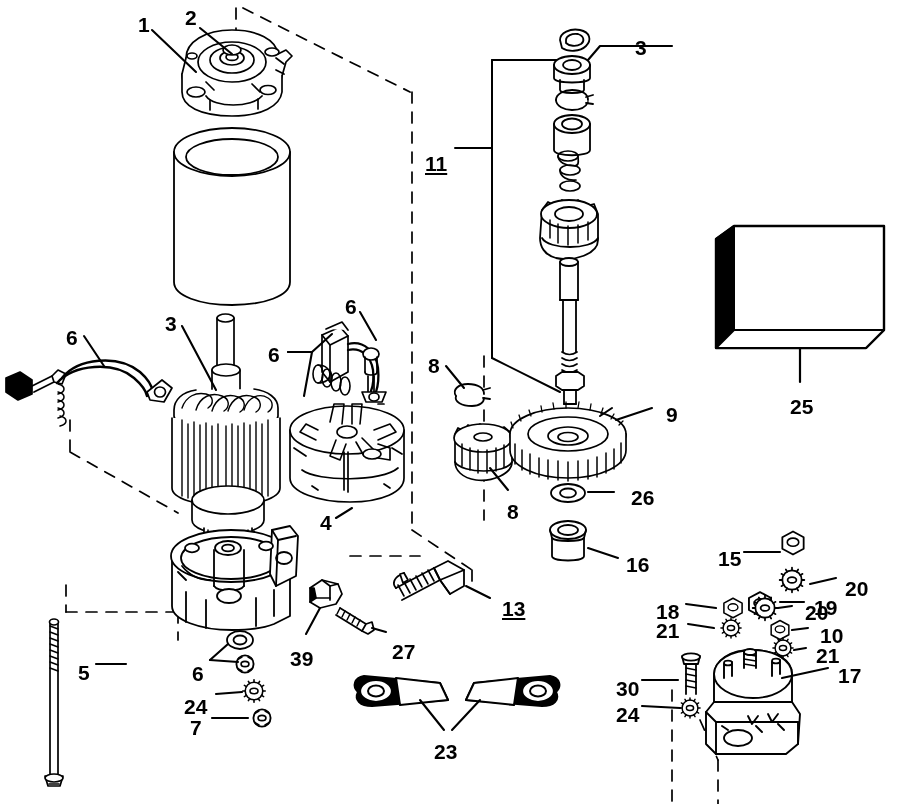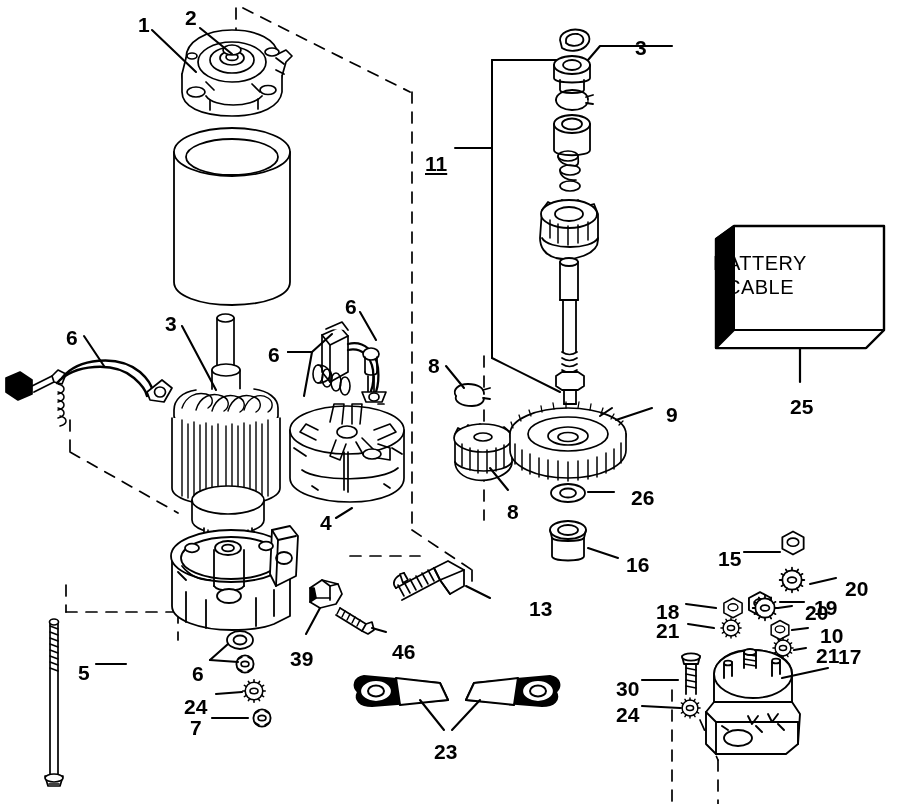--- a/index.html
+++ b/index.html
@@ -575,21 +575,20 @@
         <path d="M 642,706 L 680,708"></path>
         <path d="M 212,718 L 248,718"></path>
         <path d="M 444,730 L 420,700"></path>
         <path d="M 452,730 L 480,700"></path>
       </g>
 
     </g>
   </svg>
 
   <div class="callout-layer">
-    <div class="boxlabel" style="left:700px;top:252px;width:120px;"><span>BATTERY</span><br><span>CABLE</span></div>
 
     <div class="callout" style="left:138px;top:14px;">1</div>
     <div class="callout" style="left:185px;top:7px;">2</div>
     <div class="callout" style="left:635px;top:37px;">3</div>
     <div class="callout" style="left:425px;top:153px;text-decoration:underline;">11</div>
     <div class="callout" style="left:345px;top:296px;">6</div>
     <div class="callout" style="left:165px;top:313px;">3</div>
     <div class="callout" style="left:268px;top:344px;">6</div>
     <div class="callout" style="left:66px;top:327px;">6</div>
     <div class="callout" style="left:428px;top:355px;">8</div>
@@ -600,24 +599,24 @@
     <div class="callout" style="left:626px;top:554px;">16</div>
     <div class="callout" style="left:790px;top:396px;">25</div>
     <div class="callout" style="left:718px;top:548px;text-align:center;">15</div>
     <div class="callout" style="left:845px;top:578px;">20</div>
     <div class="callout" style="left:814px;top:597px;">19</div>
     <div class="callout" style="left:656px;top:601px;">18</div>
     <div class="callout" style="left:805px;top:602px;">20</div>
     <div class="callout" style="left:656px;top:620px;">21</div>
     <div class="callout" style="left:820px;top:625px;">10</div>
     <div class="callout" style="left:816px;top:645px;">21</div>
-    <div class="callout" style="left:838px;top:646px;">17</div>
-    <div class="callout" style="left:529px;top:598px;">13</div>
+    <div class="callout" style="left:838px;top:665px;">17</div>
+    <div class="callout" style="left:502px;top:598px;text-decoration:underline;">13</div>
     <div class="callout" style="left:290px;top:648px;">39</div>
-    <div class="callout" style="left:392px;top:641px;">46</div>
+    <div class="callout" style="left:392px;top:641px;">27</div>
     <div class="callout" style="left:616px;top:678px;">30</div>
     <div class="callout" style="left:78px;top:662px;">5</div>
     <div class="callout" style="left:192px;top:663px;">6</div>
     <div class="callout" style="left:184px;top:696px;">24</div>
     <div class="callout" style="left:616px;top:704px;">24</div>
     <div class="callout" style="left:190px;top:717px;">7</div>
     <div class="callout" style="left:434px;top:741px;">23</div>
   </div>
 
 </div>

